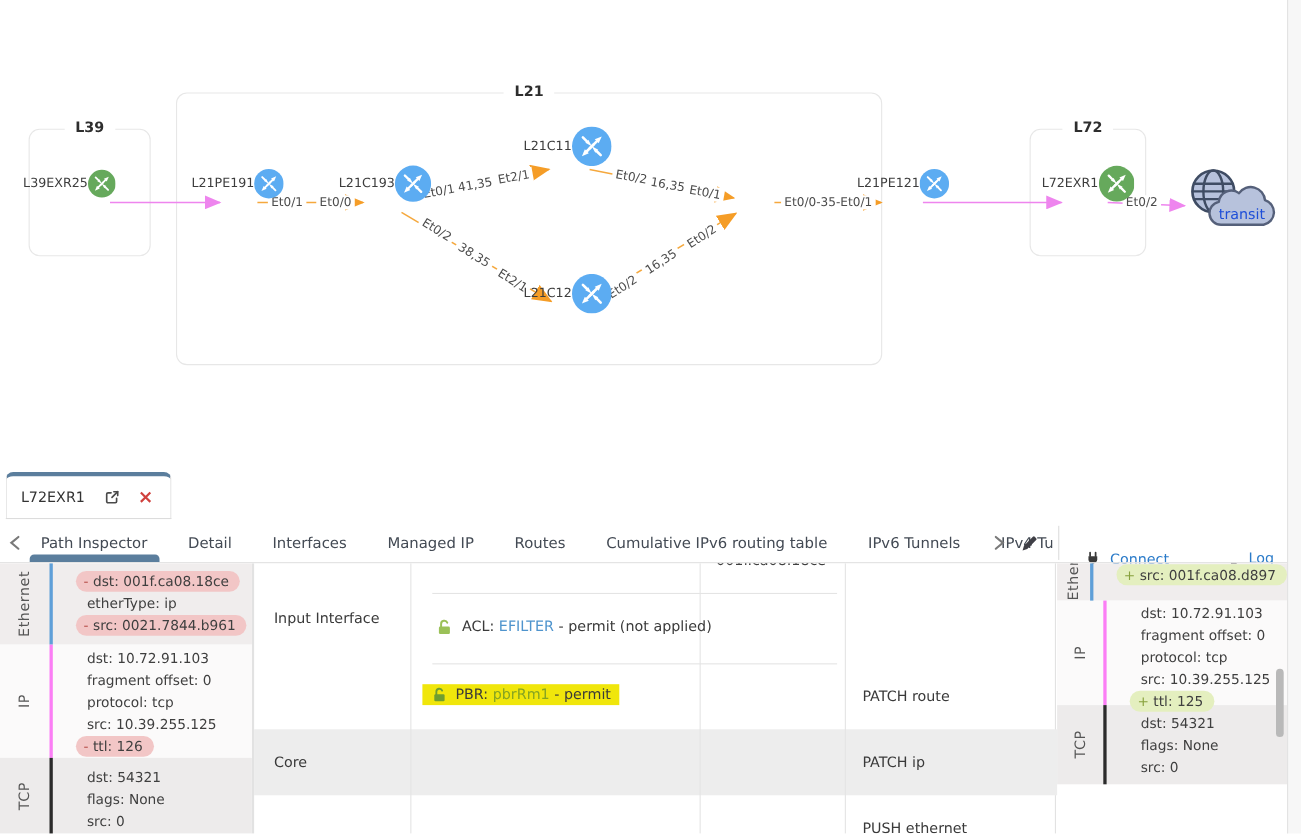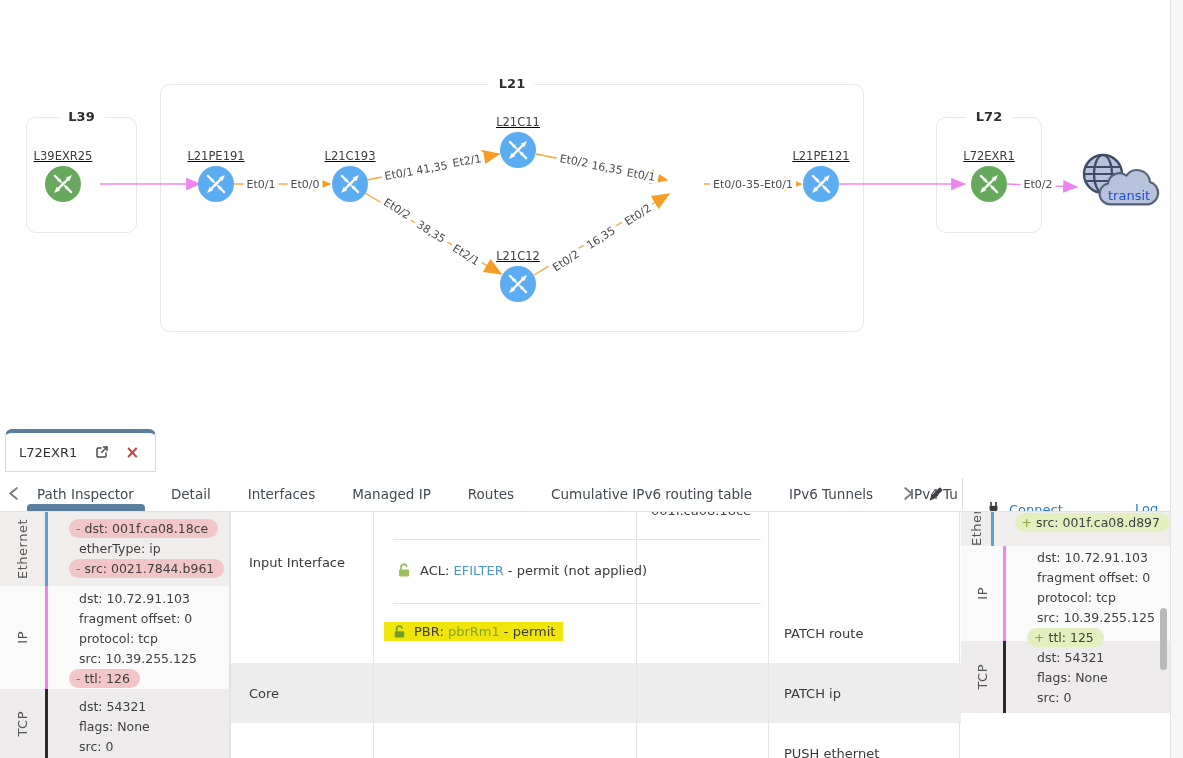--- a/index.html
+++ b/index.html
@@ -5,21 +5,21 @@
   * { margin:0; padding:0; box-sizing:border-box; }
   html,body { width:1183px; height:758px; background:#fff; font-family:"DejaVu Sans","Liberation Sans",sans-serif; }
   .app { position:relative; width:1183px; height:758px; overflow:hidden; background:#fff; }
 
   
   .topo { position:absolute; left:0; top:0; width:1183px; height:425px; }
   .group { position:absolute; border:1px solid #e7e7e7; border-radius:10px; background:transparent; }
   .glabel { position:absolute; top:-9px; left:50%; transform:translateX(-50%); background:#fff; padding:0 10px;
             font-size:13px; font-weight:bold; color:#2e2e2e; white-space:nowrap; }
   .links-svg { position:absolute; left:0; top:0; }
-  .node { position:absolute; width:84px; display:flex; flex-direction:column; align-items:center;text-decoration:underline; }
+  .node { position:absolute; width:84px; display:flex; flex-direction:row; align-items:center; }
   .nlabel { font-size:11.5px; color:#3d3d3d; margin-bottom:3px; white-space:nowrap; }
   .ricon { width:36px; height:36px; display:block; }
   .node.blue circle { fill:#5cacf2; }
   .node.green circle { fill:#66a95c; }
   .llabel { position:absolute; background:#fff; padding:0 3px; font-size:11px; color:#4c4c4c; white-space:nowrap; }
   .cloud-label { position:absolute; font-size:13px; color:#1d4ed8; }
 
   
   .panel { position:absolute; left:0; top:425px; width:1170px; height:333px; background:#fff; }
   .chip { position:absolute; left:5px; top:4px; width:151px; height:43px; background:#fff;
@@ -74,21 +74,21 @@
 </head>
 <body>
 
 <div class="app">
 
   <div class="topo">
 
     <div class="group" style="left:26px;top:117px;width:111px;height:116px;">
       <div class="glabel">L39</div>
     </div>
-    <div class="group" style="left:160px;top:84px;width:704px;height:248px;">
+    <div class="group" style="left:160px;top:84px;width:642px;height:248px;">
       <div class="glabel">L21</div>
     </div>
     <div class="group" style="left:936px;top:117px;width:106px;height:116px;">
       <div class="glabel">L72</div>
     </div>
 
     <svg class="links-svg" width="1183" height="425">
       <defs>
         <marker id="oarrow" viewBox="0 0 12 10" refX="11" refY="5" markerWidth="13" markerHeight="11" orient="auto">
           <path d="M0 0 L12 5 L0 10 z" fill="#f59d27"></path>

